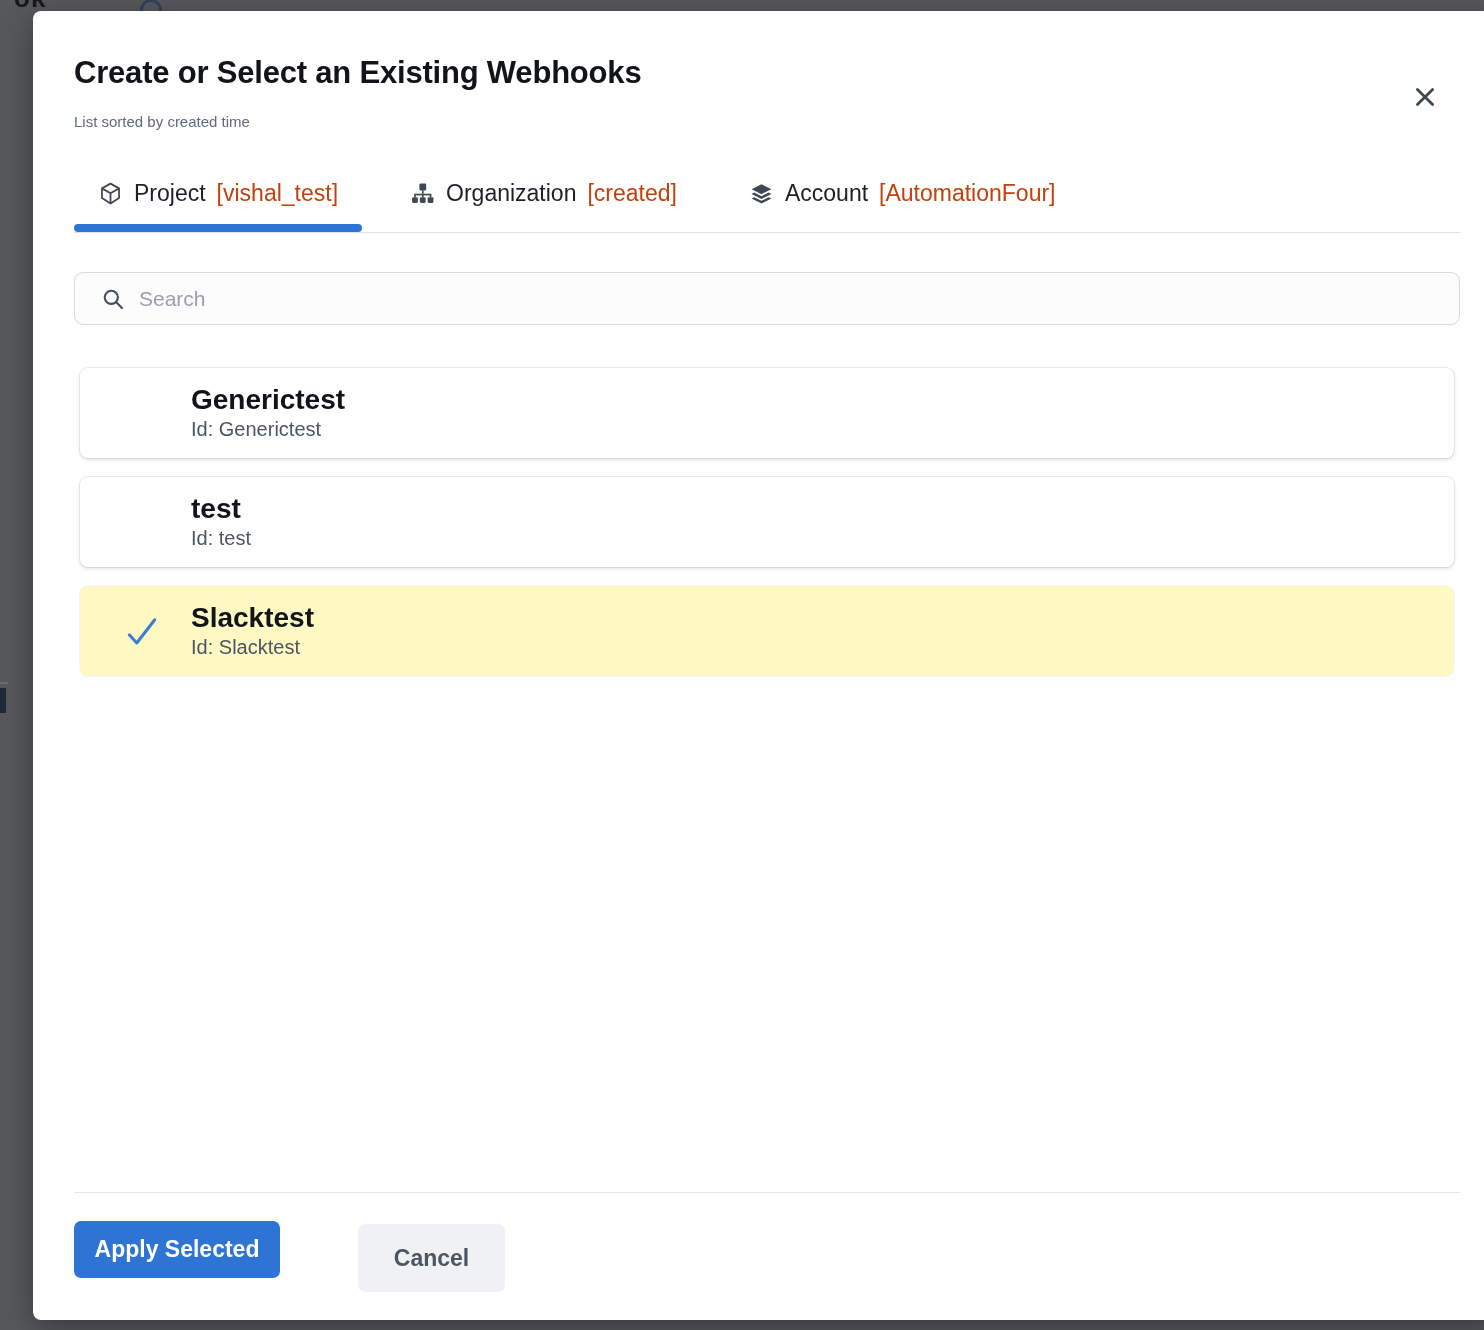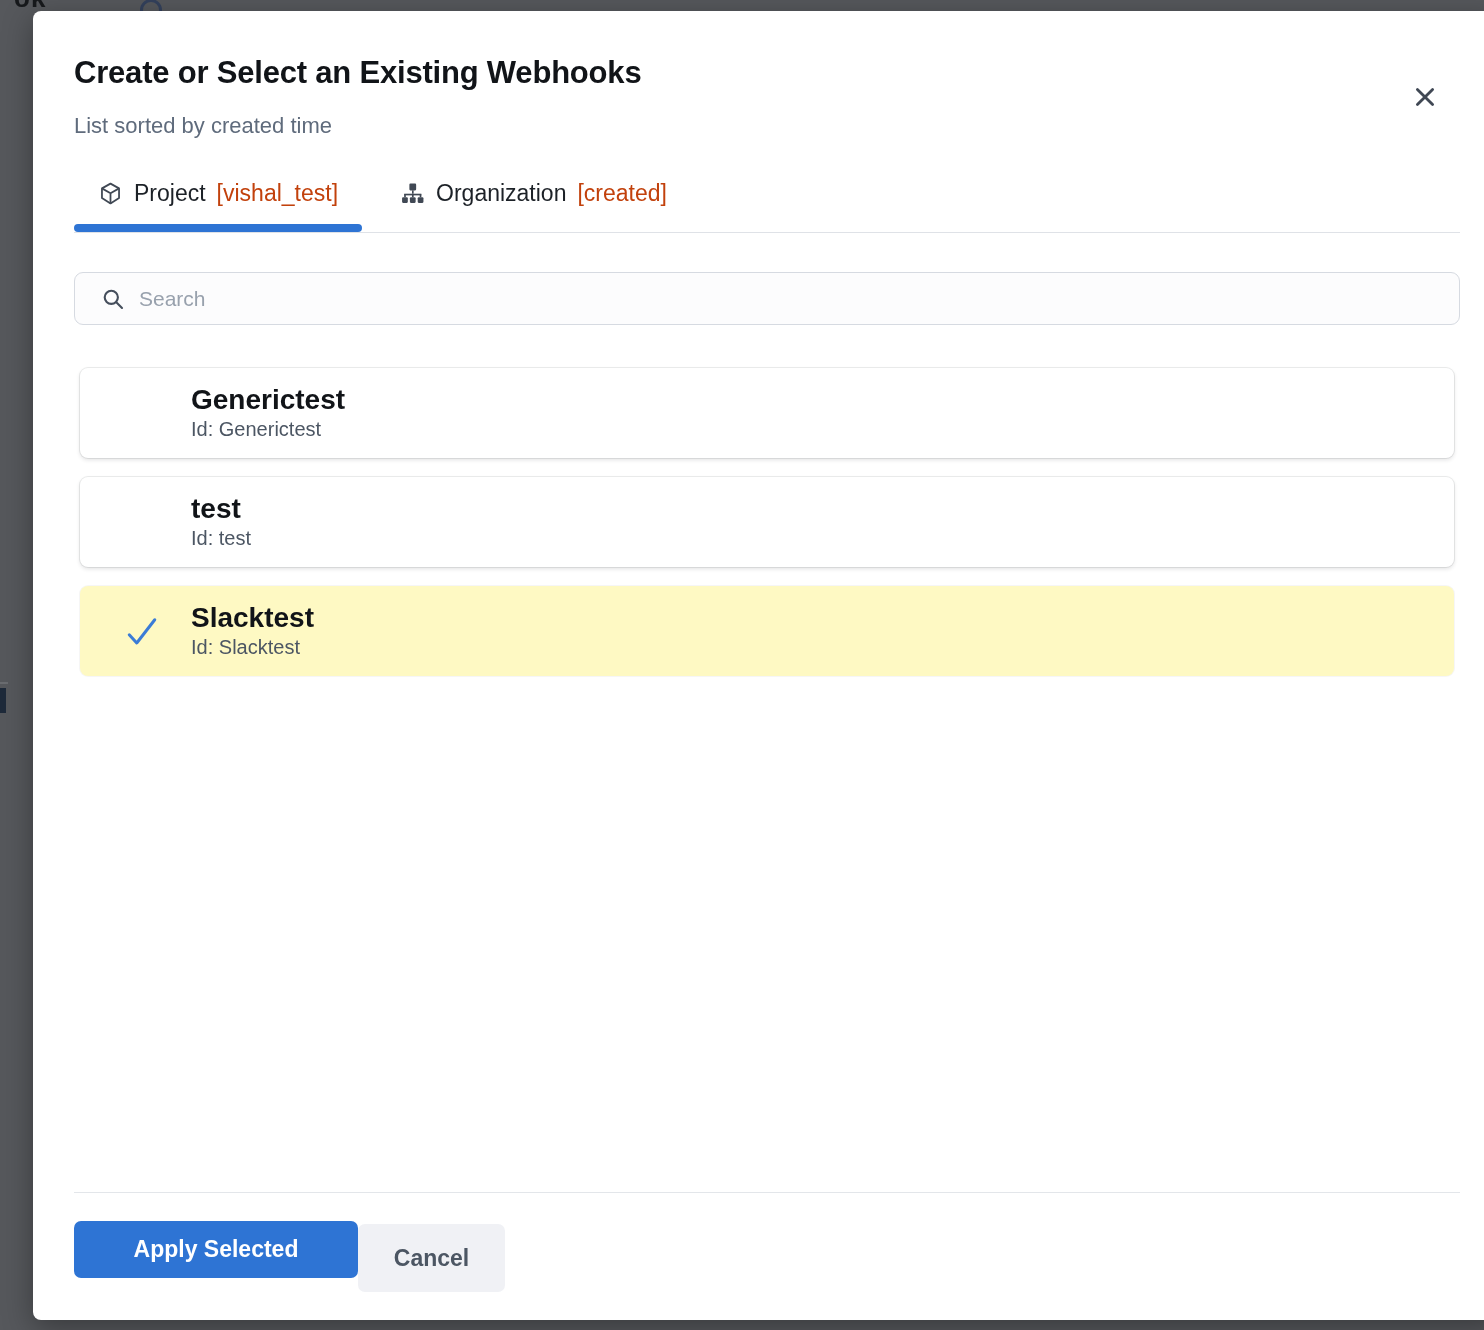--- a/index.html
+++ b/index.html
@@ -38,33 +38,33 @@
     background:#ffffff; border-radius:8px;
     box-shadow:0 8px 30px rgba(0,0,0,.35);
     margin-left:25px;
   }
   .modal-title {
     position:absolute; left:41px; top:44px;
     font-size:31px; font-weight:700; color:#111418; letter-spacing:-0.2px;
   }
   .modal-subtitle {
     position:absolute; left:41px; top:102px;
-    font-size:22px; color:#5f6b7c;
+    font-size:15px; color:#5f6b7c;
   }
   .close-btn {
     position:absolute; left:1372px; top:66px;
     width:40px; height:40px; display:flex; align-items:center; justify-content:center;
     cursor:pointer; border:none; background:transparent;
   }
   .close-btn svg { width:26px; height:26px; }
 
   
   .tabs {
     position:absolute; left:41px; top:163px; right:41px;
-    display:flex; gap:14px;
+    display:flex; gap:24px;
     border-bottom:1px solid #dfe2e7;
     height:59px;
   }
   .tab {
     position:relative;
     display:flex; align-items:center; gap:11px;
     padding:4px 24px 24px 24px;
     cursor:pointer;
   }
   .tab .tab-icon { width:25px; height:25px; display:inline-flex; }
@@ -113,21 +113,21 @@
   .card-title { font-size:28px; font-weight:700; color:#111418; line-height:30px; }
   .card-id { font-size:20px; color:#4c5663; line-height:28px; }
 
   
   .footer-divider {
     position:absolute; left:41px; right:41px; top:1181px;
     height:1px; background:#e3e6ea;
   }
   .apply-btn {
     position:absolute; left:41px; top:1210px;
-    width:284px; height:57px;
+    width:206px; height:57px;
     background:#2e74d4; border:none; border-radius:7px;
     color:#ffffff; font-size:23px; font-weight:700;
     font-family:"Liberation Sans", sans-serif;
     cursor:pointer;
   }
   .cancel-btn {
     position:absolute; left:325px; top:1213px;
     width:147px; height:68px;
     background:#f0f1f5; border:none; border-radius:7px;
     color:#4c5663; font-size:23px; font-weight:700;
@@ -180,20 +180,31 @@
           <rect x="17" y="15.5" width="5.5" height="5.5" rx="1"></rect>
           <path d="M11.5 9h1.6v3.2h-1.6z"></path>
           <path d="M4 12.2h16.5v1.6H4z"></path>
           <path d="M4 12.8h1.6v2.7H4zM11.5 12.8h1.6v2.7h-1.6zM18.9 12.8h1.6v2.7h-1.6z"></path>
         </svg>
       </span>
       <span class="tab-label">Organization</span>
       <span class="tab-bracket">[created]</span>
     </div>
 
+    <div class="tab">
+      <span class="tab-icon">
+        <svg viewBox="0 0 24 24" fill="#404854">
+          <path d="M12 3L2.5 7.8 12 12.6l9.5-4.8L12 3z"></path>
+          <path d="M5 11.1l-2.5 1.3L12 17.2l9.5-4.8-2.5-1.3L12 14.6 5 11.1z"></path>
+          <path d="M5 15.5L2.5 16.8 12 21.6l9.5-4.8-2.5-1.3L12 19 5 15.5z"></path>
+        </svg>
+      </span>
+      <span class="tab-label">Account</span>
+      <span class="tab-bracket">[AutomationFour]</span>
+    </div>
 
   </div>
 
   <div class="search-box">
     <span class="search-icon">
       <svg viewBox="0 0 24 24" fill="none" stroke="#454e5c" stroke-width="2.1" stroke-linecap="round">
         <circle cx="10.3" cy="10.3" r="6.6"></circle>
         <path d="M15.3 15.3L21 21"></path>
       </svg>
     </span>

